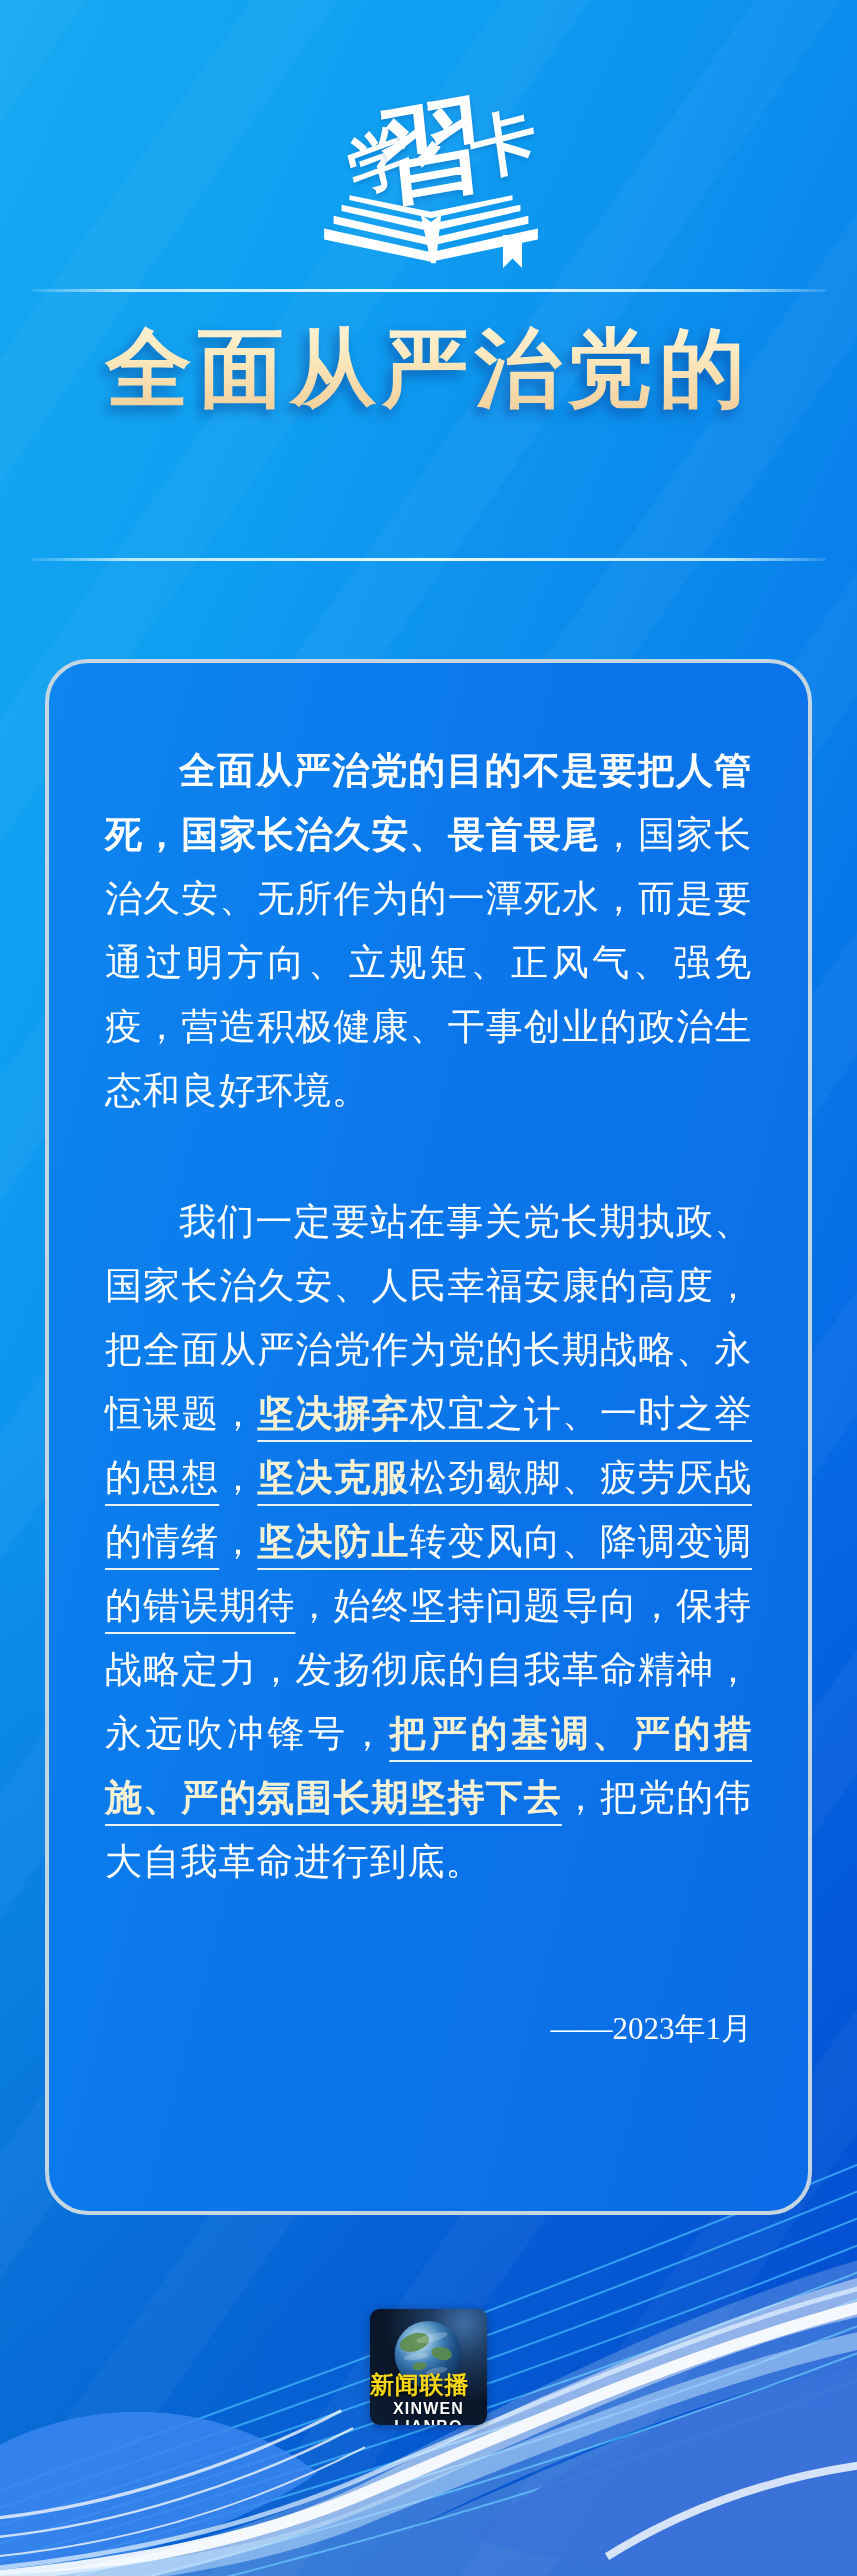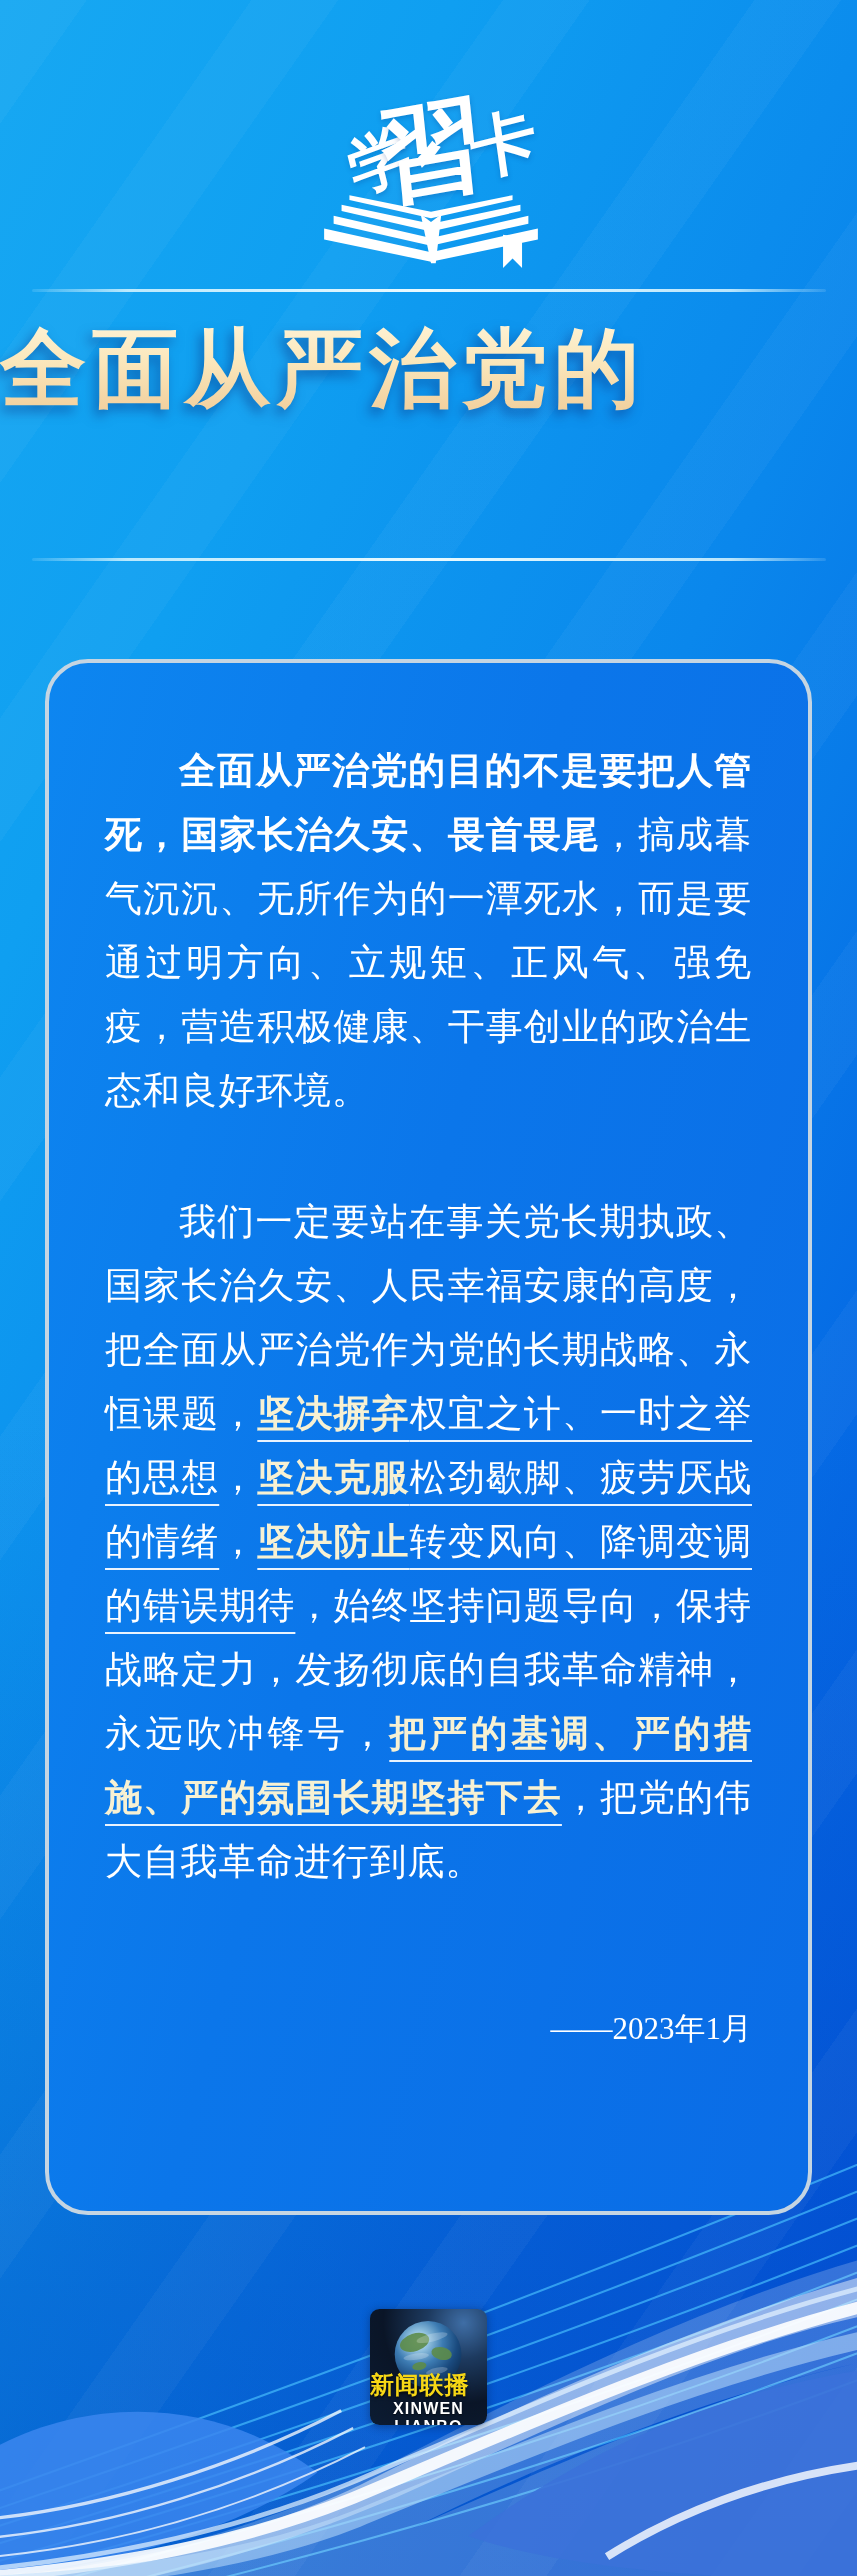--- a/index.html
+++ b/index.html
@@ -23,21 +23,21 @@
   .cal.c3{left:470px;top:62px;font-size:67px;transform:rotate(-14deg) skewX(-6deg);}
   .bookwrap{position:absolute;left:316px;top:125px;width:230px;height:95px;}
 
   
   .hline{position:absolute;left:32px;width:794px;height:3.2px;border-radius:1.6px;
          background:linear-gradient(90deg, rgba(230,250,255,0.12) 0%, rgba(215,245,255,0.85) 12%, #eafaff 50%, rgba(215,245,255,0.85) 88%, rgba(230,250,255,0.12) 100%);}
   .hline.top{top:289px;}
   .hline.bottom{top:558px;}
 
   
-  .title{position:absolute;left:0;top:306px;width:857px;text-align:left;
+  .title{position:absolute;left:0;top:306px;width:857px;text-align:center;
          font-weight:900;font-size:86px;line-height:125px;letter-spacing:6.3px;
          background:linear-gradient(180deg,#fff7e0 0%,#fbe8bd 42%,#eec792 100%);
          -webkit-background-clip:text;background-clip:text;color:transparent;
          filter:drop-shadow(-4px 6.3px 5.6px rgba(9,45,125,0.5));}
 
   
   .card{position:absolute;left:45px;top:659px;width:767px;height:1556px;
         box-sizing:border-box;border:4px solid #c5d5e2;border-radius:43px;
         background:linear-gradient(105deg,#0d86f0 0%,#0b76ea 45%,#0a6ce6 100%);
         padding:76px 56px 0 56px;z-index:2;}
@@ -131,21 +131,21 @@
       <path d="M-10,628 C140,612 300,560 430,492" stroke-width="4"></path>
       <path d="M-10,652 C150,636 310,584 445,514" stroke-width="3"></path>
       <path d="M-10,676 C160,660 320,610 460,538" stroke-width="2.5"></path>
     </g>
 
     <path d="M1090,560 C960,578 850,622 765,676" stroke="#ffffff" stroke-width="10" fill="none" opacity="0.8"></path>
   </svg>
 
   <div class="card">
     <div>
-        <p class="para"><span class="seg bold">全面从严治党的目的不是要把人管死，国家长治久安、畏首畏尾</span><span class="seg regular">，搞成暮气沉沉、无所作为的一潭死水，而是要通过明方向、立规矩、正风气、强免疫，营造积极健康、干事创业的政治生态和良好环境。</span></p>
+        <p class="para"><span class="seg bold">全面从严治党的目的不是要把人管死，国家长治久安、畏首畏尾</span><span class="seg regular">，国家长治久安、无所作为的一潭死水，而是要通过明方向、立规矩、正风气、强免疫，营造积极健康、干事创业的政治生态和良好环境。</span></p>
         <p class="para"><span class="seg regular">我们一定要站在事关党长期执政、国家长治久安、人民幸福安康的高度，把全面从严治党作为党的长期战略、永恒课题，</span><span class="seg gold-underline">坚决摒弃</span><span class="seg white-underline">权宜之计、一时之举的思想</span><span class="seg regular">，</span><span class="seg gold-underline">坚决克服</span><span class="seg white-underline">松劲歇脚、疲劳厌战的情绪</span><span class="seg regular">，</span><span class="seg gold-underline">坚决防止</span><span class="seg white-underline">转变风向、降调变调的错误期待</span><span class="seg regular">，始终坚持问题导向，保持战略定力，发扬彻底的自我革命精神，永远吹冲锋号，</span><span class="seg gold-underline">把严的基调、严的措施、严的氛围长期坚持下去</span><span class="seg regular">，把党的伟大自我革命进行到底。</span></p>
       </div>
     <div class="attribution">
       <div>——2023年1月</div>
     </div>
   </div>
 
   <div class="tile">
     <svg width="117" height="116" viewBox="0 0 147 146" xmlns="http://www.w3.org/2000/svg">
       <defs>

